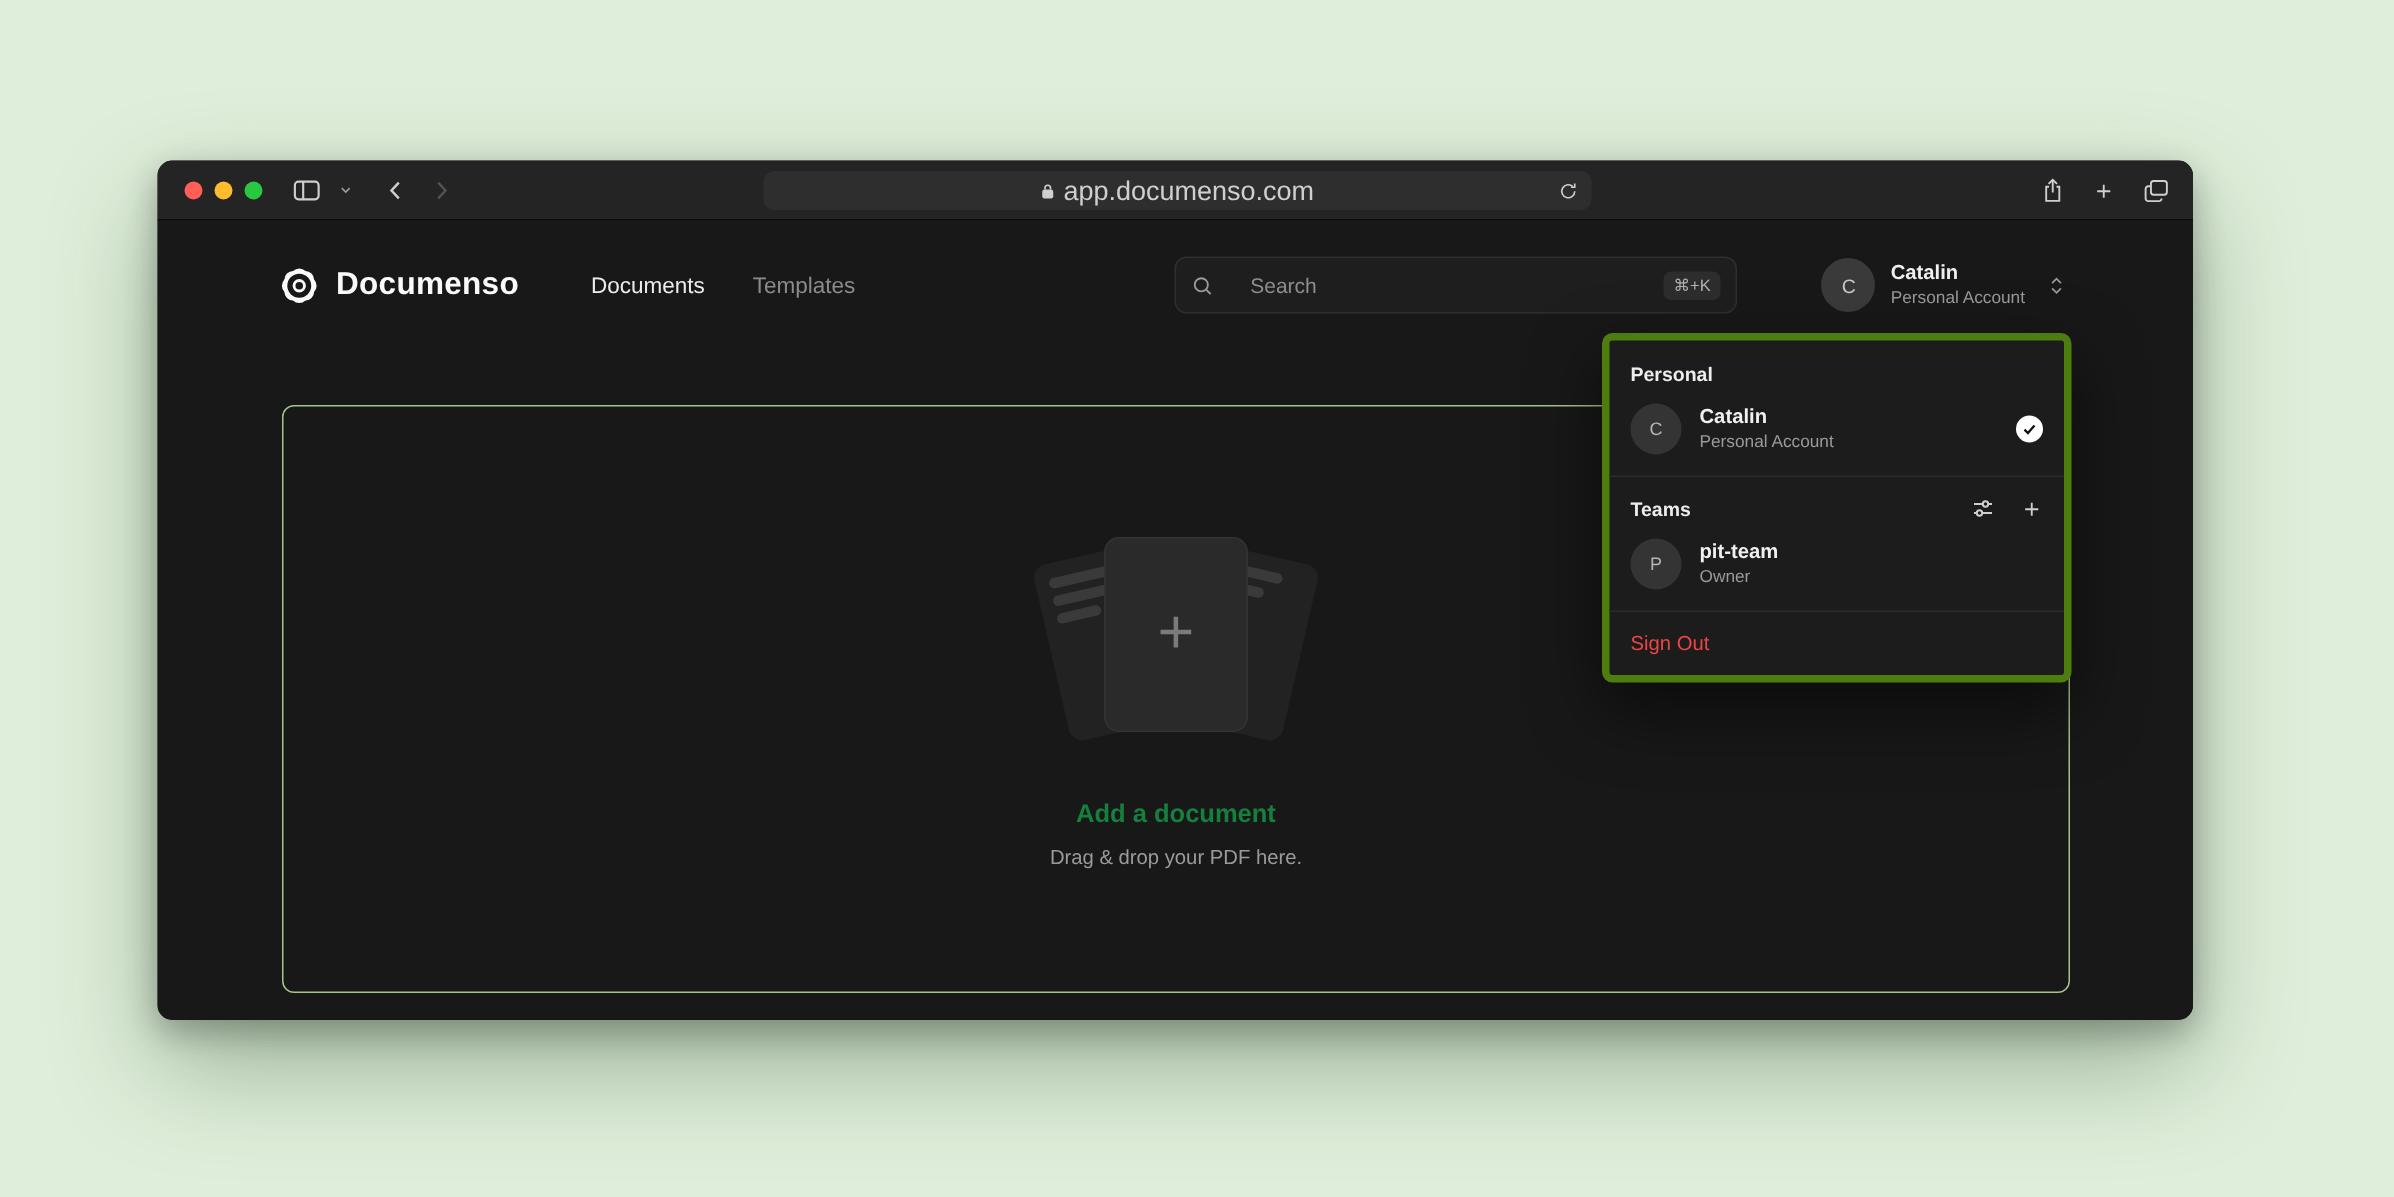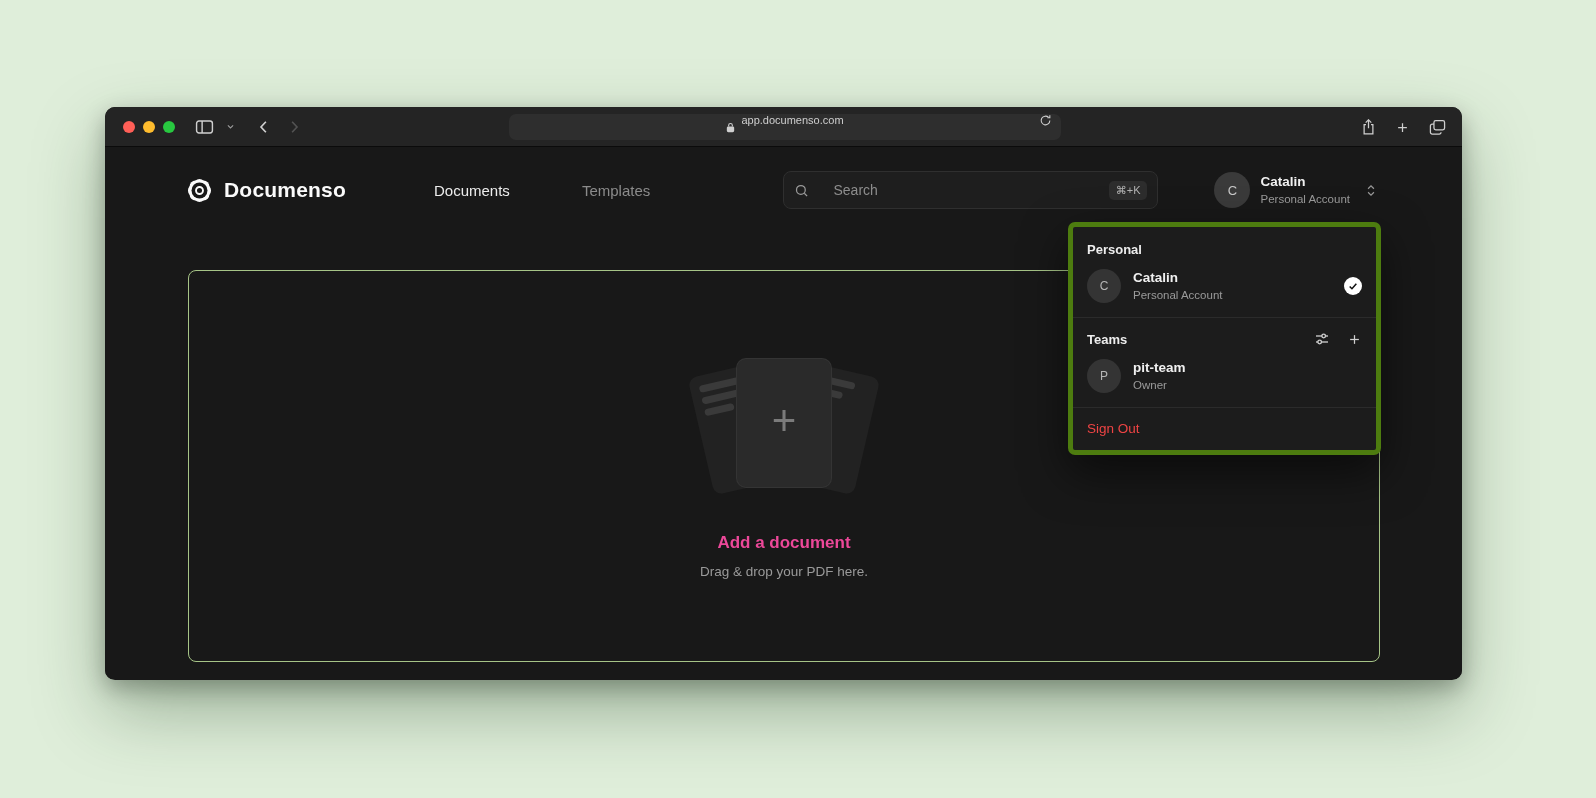--- a/index.html
+++ b/index.html
@@ -31,40 +31,40 @@
   .light.yellow{ background:#febc2e; }
   .light.green { background:#28c840; }
 
   .tb-left { display:flex; align-items:center; gap:12px; margin-left:20px; }
   .tb-btn { display:flex; align-items:center; justify-content:center; cursor:pointer; }
 
   .urlbar {
     position:absolute; left:404px; top:7px;
     width:552px; height:26px;
     background:#2e2e2e; border-radius:7px;
-    display:flex; justify-content:center;
-    color:#cfcfcf; font-size:11px;
+    display:flex; align-items:center; justify-content:center;
+    color:#cfcfcf; font-size:18px;
   }
   .urlbar .lock { margin-right:6px; display:flex; align-items:center; }
   .urlbar .refresh { position:absolute; right:9px; display:flex; align-items:center; cursor:pointer; }
 
   .tb-right { position:absolute; right:16px; top:0; height:40px; display:flex; gap:19px; align-items:center; }
 
   
   .content { position:relative; height:532px; background:#181818; }
 
   .app-header {
     position:absolute; left:81px; right:84px; top:20px; height:46px;
     display:flex; align-items:center;
   }
   .brand { display:flex; align-items:center; gap:11px; cursor:pointer; }
   .brand-name { color:#fafafa; font-size:21px; font-weight:700; letter-spacing:.2px; }
 
   .nav { display:flex; gap:32px; margin-left:48px; font-size:15px; }
-  .nav-item { cursor:pointer; font-weight:500;margin-left:40px; }
+  .nav-item { cursor:pointer; font-weight:500; }
   .nav-item.active { color:#ececec; }
   .nav-item.inactive { color:#8b8b8b; }
 
   .searchbox {
     margin-left:auto; width:375px; height:38px;
     background:#1e1e1e; border:1px solid #2f2f2f; border-radius:8px;
     display:flex; align-items:center; padding:0 10px;
   }
   .searchbox input {
     flex:1; background:transparent; border:none; outline:none;
@@ -100,21 +100,21 @@
   .card.center{
     width:94px; height:128px; left:63px; top:6px;
     background:#2a2a2a; box-shadow:0 0 0 1px #343434;
     display:flex; align-items:center; justify-content:center;
   }
   .mini-bars { display:flex; flex-direction:column; gap:5px; padding:10px 9px; }
   .bar { height:7px; border-radius:3.5px; background:#3a3a3a; }
   .bar.w1 { width:56px; } .bar.w2 { width:46px; } .bar.w3 { width:30px; }
   .plus-glyph { color:#7b7b7b; font-size:42px; font-weight:200; line-height:1; margin-top:-4px; }
 
-  .dz-title { font-size:17px; font-weight:700; color:#ec4899; margin-top:28px; }
+  .dz-title { font-size:17px; font-weight:700; color:#15803d; margin-top:28px; }
   .dz-sub   { font-size:13.5px; color:#9a9a9a; margin-top:11px; }
 
   
   .menu {
     position:absolute; left:963px; top:75px; width:313px;
     background:#1c1c1c; border:5px solid #4d7c0f; border-radius:7px;
     box-shadow:0 18px 45px rgba(0,0,0,.55);
     padding:5px 0 4px; z-index:10;
   }
   .menu-label { font-size:13px; font-weight:700; color:#ededed; padding:10px 14px 7px; }

